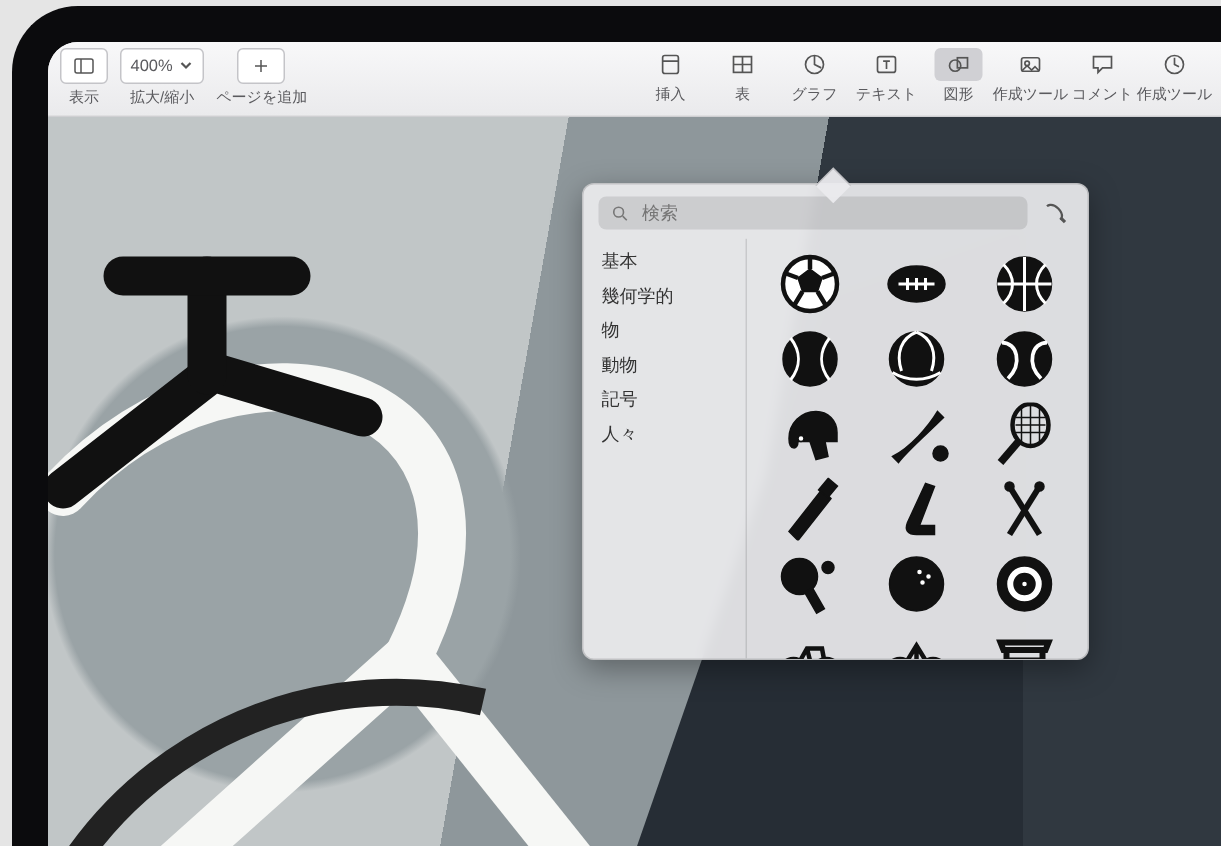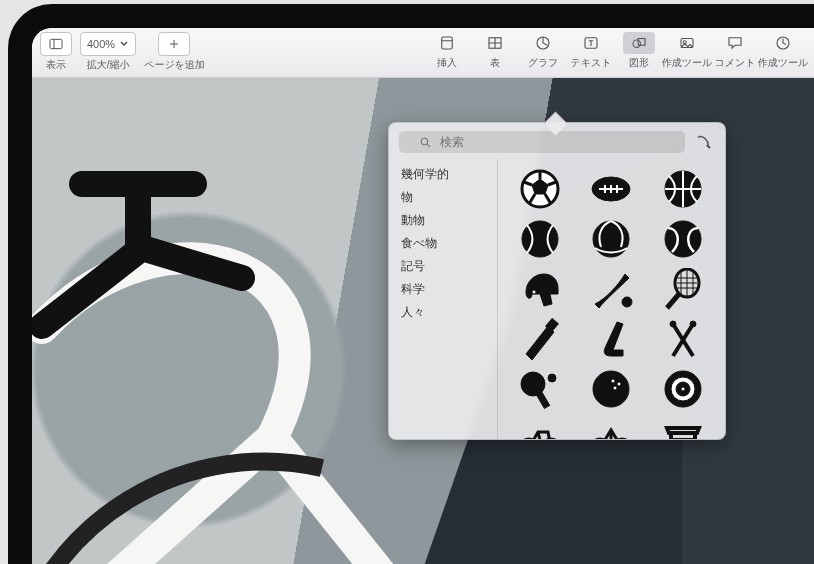--- a/index.html
+++ b/index.html
@@ -28,21 +28,21 @@
   }
   .bike{position:absolute;inset:0;}
   .bike svg{position:absolute;left:-70px;top:60px;width:720px;height:500px;}
   
   .popover{position:absolute;left:356px;top:44px;width:336px;height:316px;
      background:rgba(235,235,238,.92);backdrop-filter:blur(4px);
      border:1px solid rgba(0,0,0,.15);border-radius:8px;box-shadow:0 6px 20px rgba(0,0,0,.35);
      display:flex;flex-direction:column;}
   .popover::before{content:"";position:absolute;top:-8px;left:158px;width:16px;height:16px;background:rgba(235,235,238,.95);transform:rotate(45deg);border-left:1px solid rgba(0,0,0,.15);border-top:1px solid rgba(0,0,0,.15);}
   .popsearch{display:flex;align-items:center;padding:8px 10px 6px 10px;gap:8px;}
-  .searchfield{flex:1;display:flex;align-items:center;height:22px;background:rgba(0,0,0,.1);border-radius:5px;padding:0 20px;color:#666;font-size:12px;gap:6px;justify-content:flex-end;}
+  .searchfield{flex:1;display:flex;align-items:center;height:22px;background:rgba(0,0,0,.1);border-radius:5px;padding:0 8px;color:#666;font-size:12px;gap:6px;justify-content:flex-end;}
   .searchfield input{border:0;background:transparent;outline:none;font-size:12px;flex:1;color:#333;}
   .editshape{width:22px;height:22px;display:flex;align-items:center;justify-content:center;}
   .popbody{flex:1;display:flex;overflow:hidden;}
   .catlist{width:108px;border-right:1px solid rgba(0,0,0,.12);overflow:auto;font-size:12px;padding:4px 0;}
   .catitem{padding:3px 12px;color:#333;cursor:default;white-space:nowrap;}
   .shapegrid{flex:1;overflow:auto;padding:8px 8px 4px 8px;display:grid;grid-template-columns:repeat(3,1fr);gap:6px 4px;justify-items:center;align-items:center;}
   .shape{width:56px;height:44px;display:flex;align-items:center;justify-content:center;}
   .shape svg{width:44px;height:42px;fill:#111;stroke:#111;}
 </style>
 </head>
@@ -190,26 +190,25 @@
             </div>
             <div class="editshape">
               <svg width="18" height="18" viewBox="0 0 24 24">
                   <path d="M4 6 C4 6 8 2 14 8 C20 14 16 18 16 18" fill="none" stroke="#555" stroke-width="2"></path>
                   <path d="M15 17 L19 21 L21 19 L17 15 Z" fill="#555"></path>
                 </svg>
             </div>
           </div>
           <div class="popbody">
             <div class="catlist" id="catlist">
+                <div class="catitem">基本</div>
                 <div class="catitem">幾何学的</div>
                 <div class="catitem">物</div>
                 <div class="catitem">動物</div>
-                <div class="catitem">食べ物</div>
                 <div class="catitem">記号</div>
-                <div class="catitem">科学</div>
                 <div class="catitem">人々</div>
               </div>
             <div class="shapegrid" id="shapegrid">
                 <div class="shape">
                   <svg viewBox="0 0 44 42">
                     <circle cx="22" cy="21" r="18" fill="#fff" stroke="#111" stroke-width="3"></circle>
                     <polygon points="22,11 30,17 27,26 17,26 14,17" fill="#111"></polygon>
                     <path d="M22 3v8M6 14l8 3M38 14l-8 3M11 36l6-10M33 36l-6-10" stroke="#111" stroke-width="3" fill="none"></path>
                   </svg>
                 </div>

